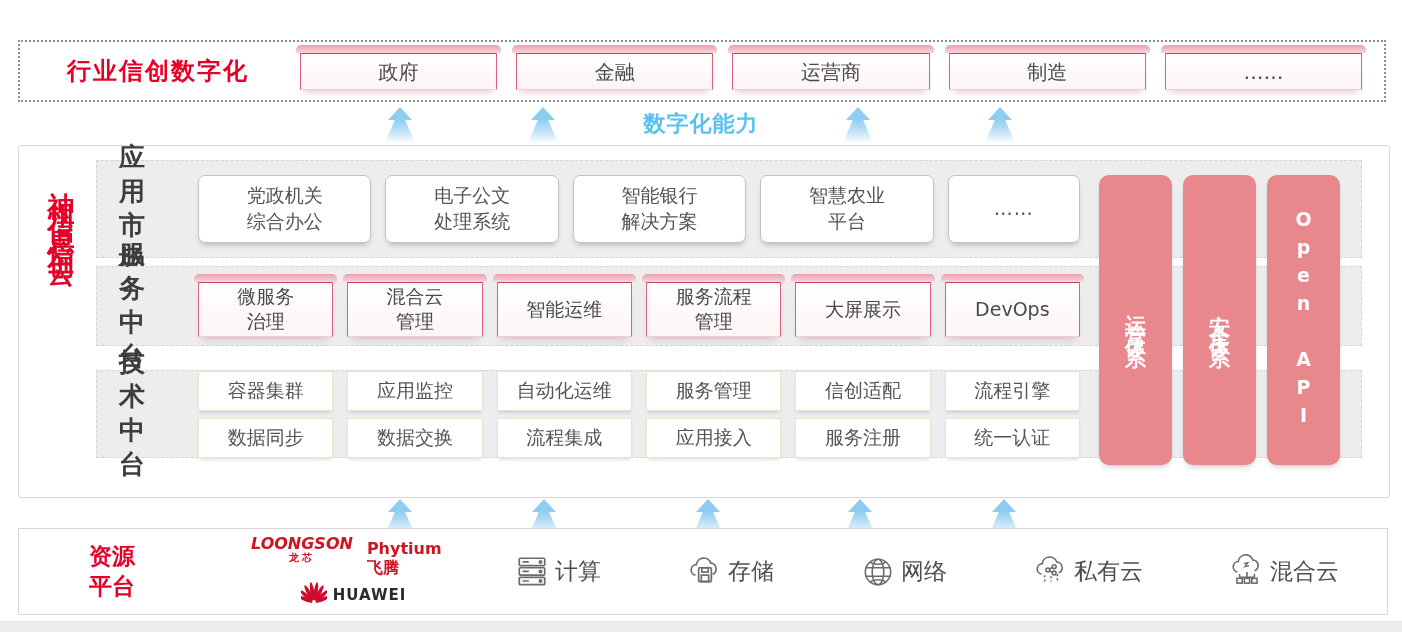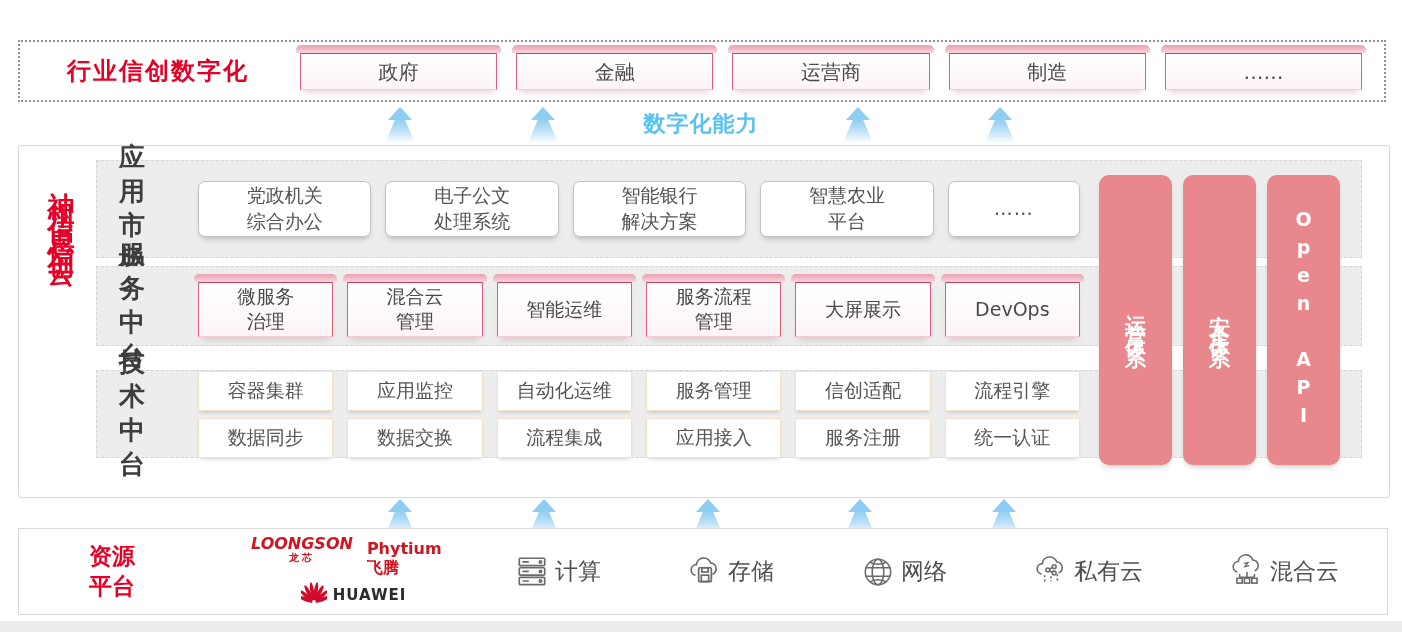--- a/index.html
+++ b/index.html
@@ -46,21 +46,21 @@
     writing-mode:vertical-rl; text-orientation:upright;
     color:#e60027; font-size:27px; font-weight:bold; letter-spacing:12px; }
   .panel { position:absolute; left:77px; width:1266px; background:#ededed;
     border:1px dashed #d6d6d6; display:flex; align-items:center; padding-left:22px; }
   .p1 { top:14px; height:98px; }
   .p2 { top:120px; height:80px; }
   .p3 { top:224px; height:88px; }
   .row-label { width:46px; font-size:26px; font-weight:bold; color:#3d3d3d;
     line-height:1.3; margin-right:33px; flex:none; }
   .boxes { display:flex; gap:14px; width:882px; align-items:stretch; }
-  .p1 .boxes { height:56px; }
+  .p1 .boxes { height:68px; }
   .p2 .boxes { height:56px; margin-top:5px; }
   .abox { flex:1; background:#fff; border:1px solid #c2c2c2; border-radius:7px;
     display:flex; align-items:center; justify-content:center; text-align:center;
     font-size:19px; color:#545454; line-height:1.35; white-space:pre-line;
     box-shadow:0 4px 6px -3px rgba(0,0,0,.28); }
   .abox.dots { flex:0.76; letter-spacing:1px; }
   .pbox { flex:1; font-size:19px; }
   .tech-grid { display:grid; grid-template-columns:repeat(6,1fr); gap:7px 14px; width:882px; }
   .tbox { height:40px; background:#fff; border:1px solid #f0e0ce;
     display:flex; align-items:center; justify-content:center;

